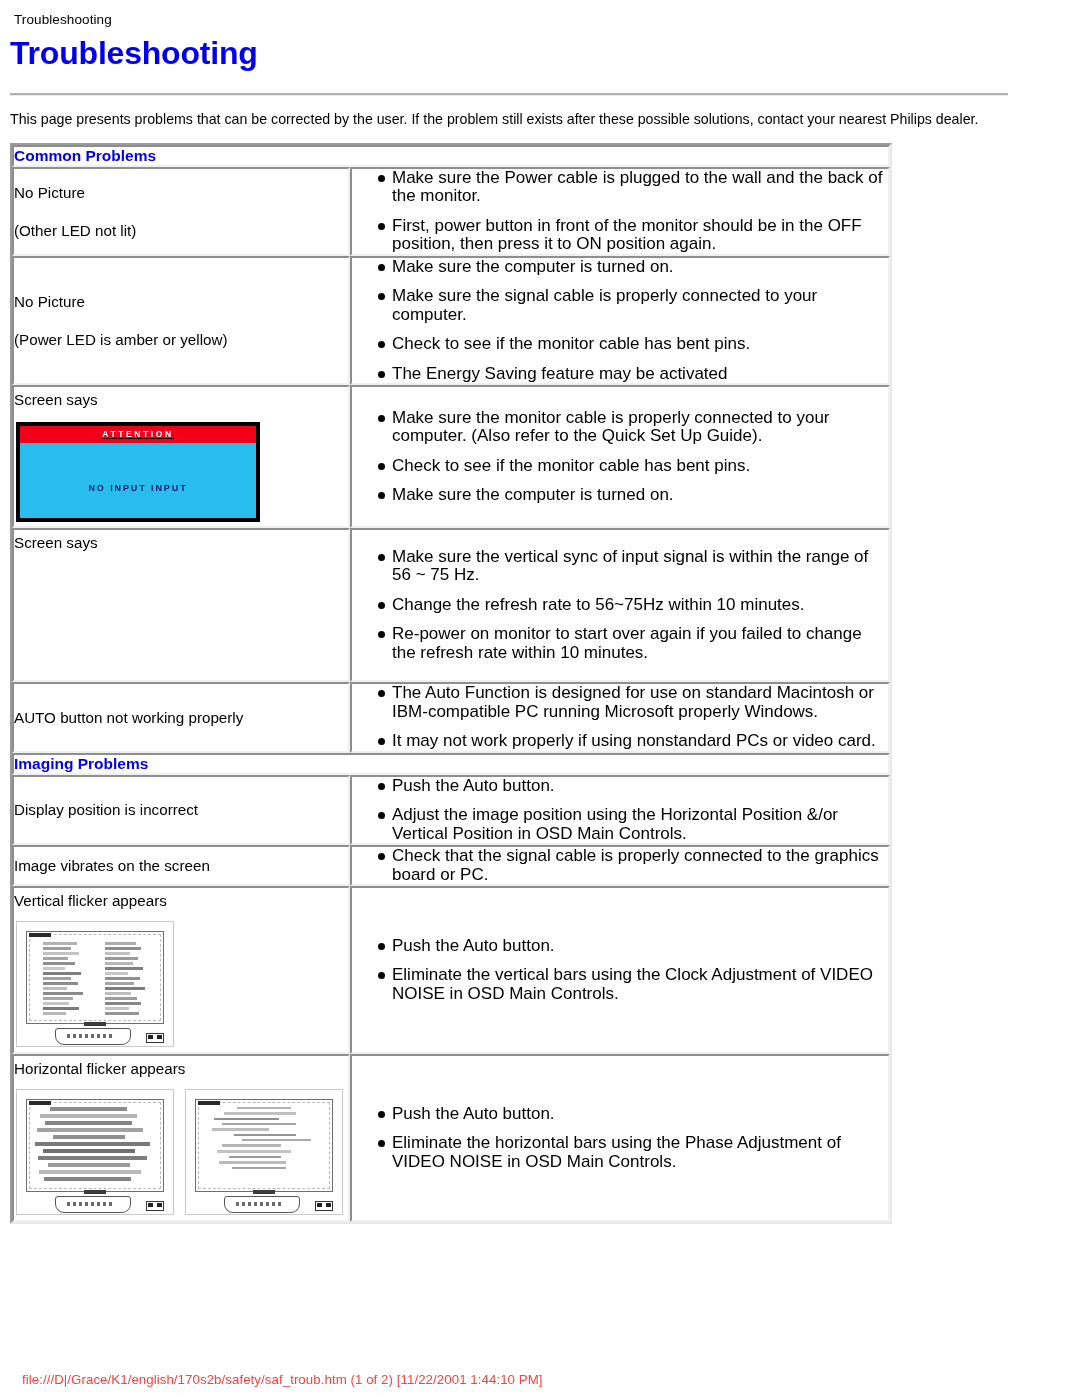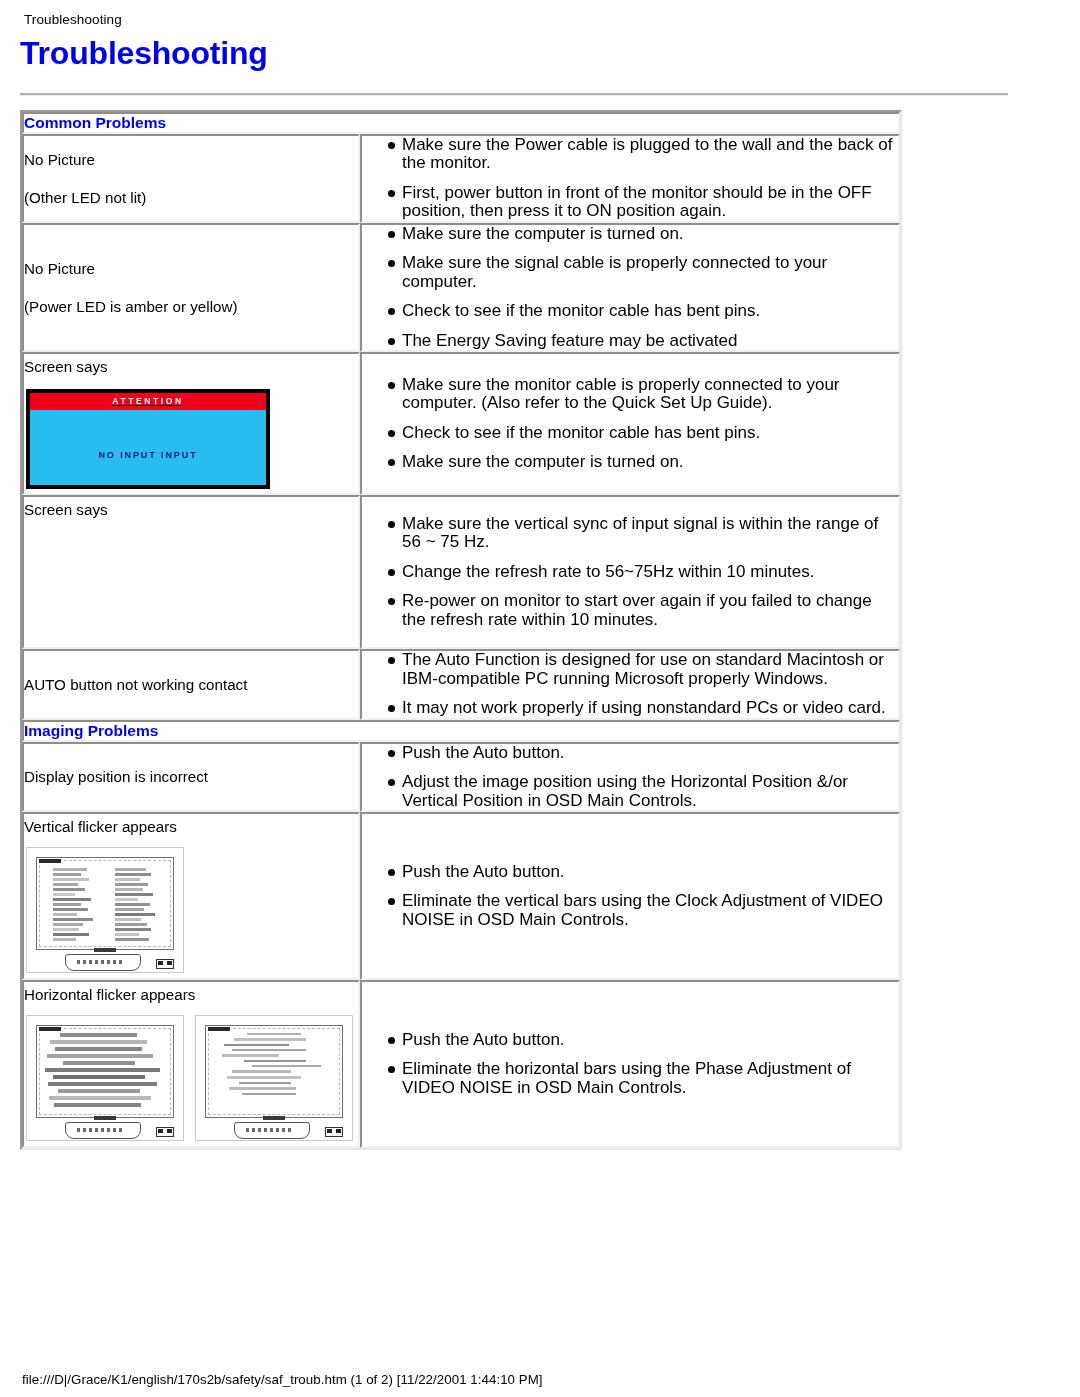--- a/index.html
+++ b/index.html
@@ -10,21 +10,21 @@
   }
   body {
     width: 1080px;
     height: 1397px;
     font-family: "Liberation Sans", sans-serif;
     color: #000000;
     position: relative;
     overflow: hidden;
   }
   .page {
-    padding: 8px 18px 0 18px;
+    padding: 8px 18px 0 8px;
     box-sizing: border-box;
     width: 1028px;
   }
   .breadcrumb {
     font-size: 13.5px;
     color: #000;
     margin: 4px 0 10px 6px;
     letter-spacing: 0.1px;
   }
   h1.page-title {
@@ -260,36 +260,37 @@
     height: 4px;
     margin-bottom: 3px;
     background: #8a8a8a;
   }
 
   .footer {
     position: absolute;
     left: 22px;
     bottom: 10px;
     font-size: 13.3px;
-    color: #000000;
+    color: #ef4444;
     letter-spacing: 0.05px;
   }
 </style>
 </head>
 <body>
 
 <div class="page">
 
   <div class="breadcrumb">Troubleshooting</div>
 
   <h1 class="page-title">Troubleshooting</h1>
 
 
   <hr class="rule">
 
+  <p class="intro">This page presents problems that can be corrected by the user. If the problem still exists after these possible solutions, contact your nearest Philips dealer.</p>
 
   <table class="tbl">
     <tbody>
 
       <tr>
         <td class="sechead" colspan="2">
           <span class="sechead-txt">Common Problems</span>
         </td>
       </tr>
 
@@ -352,21 +353,21 @@
           <ul class="checks">
             <li>Make sure the vertical sync of input signal is within the range of 56 ~ 75 Hz.</li>
             <li>Change the refresh rate to 56~75Hz within 10 minutes.</li>
             <li>Re-power on monitor to start over again if you failed to change the refresh rate within 10 minutes.</li>
           </ul>
         </td>
       </tr>
 
       <tr>
         <td class="qcell">
-          <span class="qlabel">AUTO button not working contact</span>
+          <span class="qlabel">AUTO button not working properly</span>
         </td>
         <td class="acell">
           <ul class="checks">
             <li>The Auto Function is designed for use on standard Macintosh or IBM-compatible PC running Microsoft properly Windows.</li>
             <li>It may not work properly if using nonstandard PCs or video card.</li>
           </ul>
         </td>
       </tr>
 
       <tr>
@@ -380,20 +381,30 @@
           <span class="qlabel">Display position is incorrect</span>
         </td>
         <td class="acell">
           <ul class="checks">
             <li>Push the Auto button.</li>
             <li>Adjust the image position using the Horizontal Position &amp;/or Vertical Position in OSD Main Controls.</li>
           </ul>
         </td>
       </tr>
 
+      <tr>
+        <td class="qcell">
+          <span class="qlabel">Image vibrates on the screen</span>
+        </td>
+        <td class="acell">
+          <ul class="checks">
+            <li>Check that the signal cable is properly connected to the graphics board or PC.</li>
+          </ul>
+        </td>
+      </tr>
 
       <tr>
         <td class="qcell top">
           <span class="qlabel">Vertical flicker appears</span>
           <div class="mon-row">
             <div class="mon">
               <div class="tab"></div>
               <div class="bezel">
                 <div class="screen">
                   <div class="vbars">

